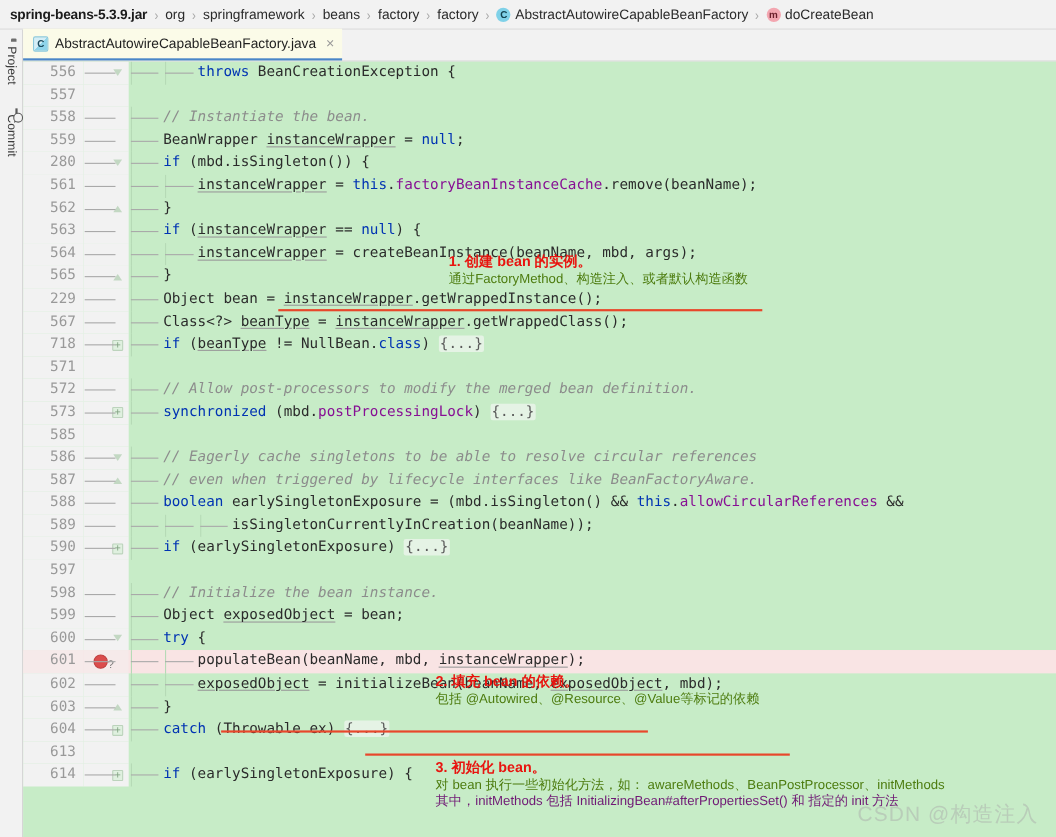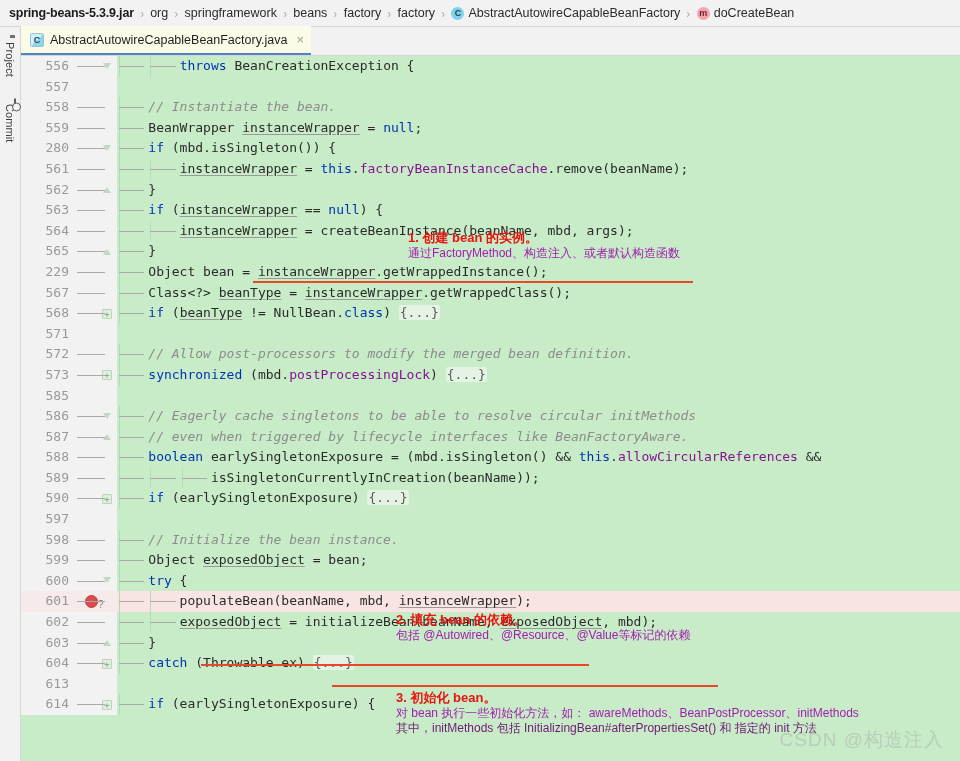--- a/index.html
+++ b/index.html
@@ -178,21 +178,21 @@
   }
 
   
   .anno{
     position:absolute;
     font-family:"Liberation Sans", sans-serif;
     white-space:nowrap;
     pointer-events:none;
   }
   .anno .t1{ color:#e8140f; font-weight:bold; font-size:13px; line-height:16px; }
-  .anno .t2{ color:#a21caf; font-size:12px; line-height:15px; }
+  .anno .t2{ color:#4d7c0f; font-size:12px; line-height:15px; }
   .anno .t3{ color:#701a75; font-size:12px; line-height:15px; }
 
   #watermark{
     position:absolute; right:16px; bottom:8px;
     font-size:19px; color:#b9cdb9;
     font-family:"Liberation Sans", sans-serif;
     letter-spacing:1px;
     pointer-events:none;
   }
   .topcut{
@@ -327,21 +327,21 @@
         <div class="gutter-num">229</div>
         <div class="gutter-mark"></div>
         <div class="code-text"><span class="dash" style="left:-40px;width:28px"></span><span class="ig" style="left:2px"></span><span class="dash" style="left:2px; width:25.28px"></span><span style="position:relative">&nbsp;&nbsp;&nbsp;&nbsp;Object bean = <span class="und">instanceWrapper</span>.getWrappedInstance();</span></div>
       </div>
       <div class="code-line">
         <div class="gutter-num">567</div>
         <div class="gutter-mark"></div>
         <div class="code-text"><span class="dash" style="left:-40px;width:28px"></span><span class="ig" style="left:2px"></span><span class="dash" style="left:2px; width:25.28px"></span><span style="position:relative">&nbsp;&nbsp;&nbsp;&nbsp;Class&lt;?&gt; <span class="und">beanType</span> = <span class="und">instanceWrapper</span>.getWrappedClass();</span></div>
       </div>
       <div class="code-line">
-        <div class="gutter-num">568</div>
+        <div class="gutter-num">718</div>
         <div class="gutter-mark">
           <span class="fold box">+</span>
         </div>
         <div class="code-text"><span class="dash" style="left:-40px;width:28px"></span><span class="ig" style="left:2px"></span><span class="dash" style="left:2px; width:25.28px"></span><span style="position:relative">&nbsp;&nbsp;&nbsp;&nbsp;<span class="kw">if</span> (<span class="und">beanType</span> != NullBean.<span class="kw">class</span>) <span class="fold-ph">{...}</span></span></div>
       </div>
       <div class="code-line">
         <div class="gutter-num">571</div>
         <div class="gutter-mark"></div>
         <div class="code-text"><span style="position:relative"></span></div>
       </div>
@@ -360,21 +360,21 @@
       <div class="code-line">
         <div class="gutter-num">585</div>
         <div class="gutter-mark"></div>
         <div class="code-text"><span style="position:relative"></span></div>
       </div>
       <div class="code-line">
         <div class="gutter-num">586</div>
         <div class="gutter-mark">
           <span class="fold open-arrow"></span>
         </div>
-        <div class="code-text"><span class="dash" style="left:-40px;width:28px"></span><span class="ig" style="left:2px"></span><span class="dash" style="left:2px; width:25.28px"></span><span style="position:relative">&nbsp;&nbsp;&nbsp;&nbsp;<span class="cm">// Eagerly cache singletons to be able to resolve circular initMethods</span></span></div>
+        <div class="code-text"><span class="dash" style="left:-40px;width:28px"></span><span class="ig" style="left:2px"></span><span class="dash" style="left:2px; width:25.28px"></span><span style="position:relative">&nbsp;&nbsp;&nbsp;&nbsp;<span class="cm">// Eagerly cache singletons to be able to resolve circular references</span></span></div>
       </div>
       <div class="code-line">
         <div class="gutter-num">587</div>
         <div class="gutter-mark">
           <span class="fold close-arrow"></span>
         </div>
         <div class="code-text"><span class="dash" style="left:-40px;width:28px"></span><span class="ig" style="left:2px"></span><span class="dash" style="left:2px; width:25.28px"></span><span style="position:relative">&nbsp;&nbsp;&nbsp;&nbsp;<span class="cm">// even when triggered by lifecycle interfaces like BeanFactoryAware.</span></span></div>
       </div>
       <div class="code-line">
         <div class="gutter-num">588</div>

